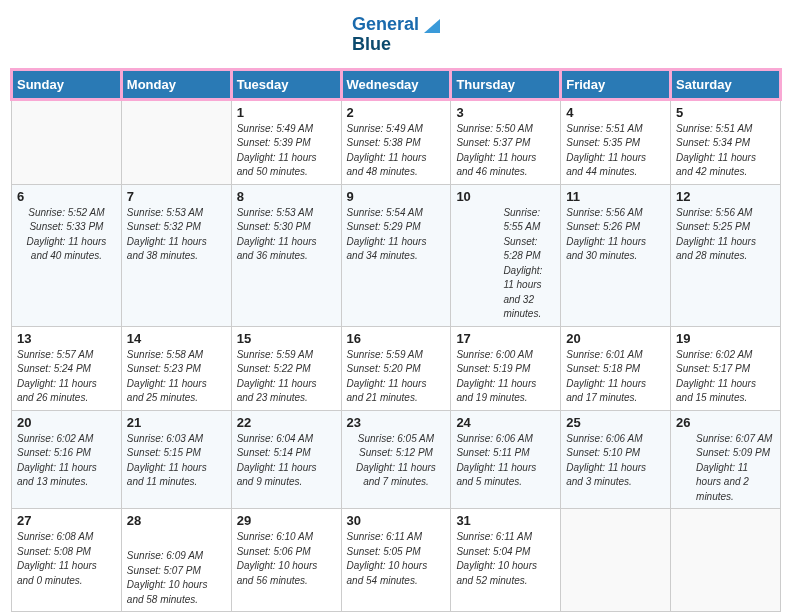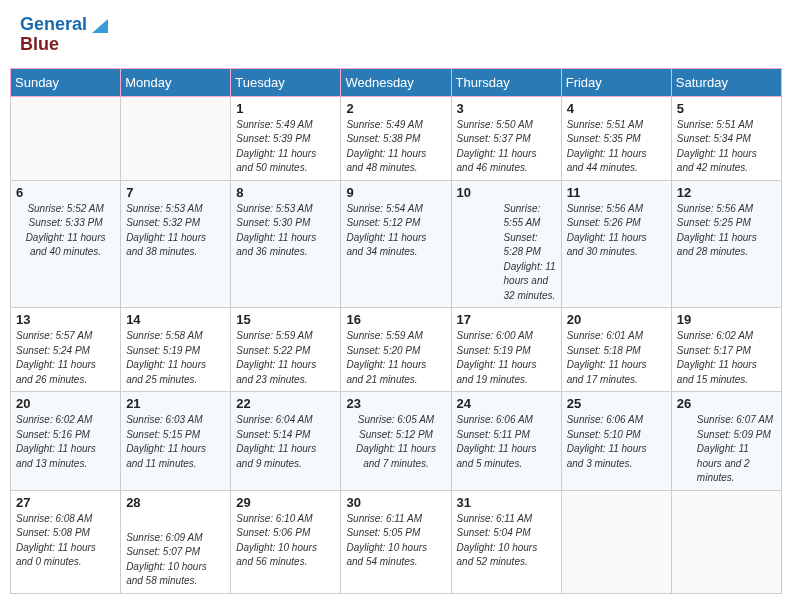--- a/index.html
+++ b/index.html
@@ -5,21 +5,21 @@
     * { box-sizing: border-box; margin: 0; padding: 0; }
     body {
       font-family: Arial, sans-serif;
       background: #fff;
       width: 792px;
       min-height: 612px;
       padding: 10px;
     }
     .header {
       display: flex;
-      justify-content: flex-start;
+      justify-content: center;
       align-items: flex-start;
       margin-bottom: 8px;
       padding: 5px 10px;
     }
     .logo {
       display: flex;
       align-items: center;
     }
     .logo-text {
       font-size: 18px;
@@ -47,22 +47,22 @@
       width: 100%;
       border-collapse: collapse;
       font-size: 11px;
     }
     .calendar th {
       background: #2a7ab5;
       color: #fff;
       padding: 6px 4px;
       text-align: left;
       font-size: 13px;
-      font-weight: normal;
-      border: 1px solid #f9a8d4;
+      font-weight: bold;
+      border: 3px solid #f9a8d4;
     }
     .calendar td {
       border: 1px solid #ccc;
       vertical-align: top;
       padding: 4px 5px;
       width: calc(100% / 7);
       min-height: 80px;
       background: #fff;
     }
     .calendar tr:nth-child(even) td {
@@ -90,21 +90,21 @@
 
 <div class="header">
   <div class="logo">
     <div style="display:flex;flex-direction:column;align-items:flex-start;">
       <div style="display:flex;align-items:center;">
         <span class="logo-text"><span>General</span></span>
         <svg width="18" height="18" viewBox="0 0 18 18" style="margin-left:3px;margin-top:-2px;">
           <polygon points="2,18 18,4 18,18" fill="#3a9ad9"></polygon>
         </svg>
       </div>
-      <span class="logo-text" style="color:#7f1d1d;font-weight:bold;font-size:18px;">Blue</span>
+      <span class="logo-text" style="color:#0c4a6e;font-weight:bold;font-size:18px;">Blue</span>
     </div>
   </div>
   <div class="title-block">
     <h1></h1>
     <h2></h2>
   </div>
 </div>
 
 <table class="calendar">
   <thead>
@@ -168,21 +168,21 @@
         </td>
         <td>
           <span class="day-num">8</span>
           <div class="day-info" style="white-space: pre-line;">Sunrise: 5:53 AM
 Sunset: 5:30 PM
 Daylight: 11 hours and 36 minutes.</div>
         </td>
         <td>
           <span class="day-num">9</span>
           <div class="day-info" style="white-space: pre-line;">Sunrise: 5:54 AM
-Sunset: 5:12 PM
+Sunset: 5:29 PM
 Daylight: 11 hours and 34 minutes.</div>
         </td>
         <td>
           <span class="day-num">10</span>
           <div class="day-info" style="white-space: pre-line; margin-left: 47px;">Sunrise: 5:55 AM
 Sunset: 5:28 PM
 Daylight: 11 hours and 32 minutes.</div>
         </td>
         <td>
           <span class="day-num">11</span>
@@ -200,21 +200,21 @@
       <tr>
         <td>
           <span class="day-num">13</span>
           <div class="day-info" style="white-space: pre-line;">Sunrise: 5:57 AM
 Sunset: 5:24 PM
 Daylight: 11 hours and 26 minutes.</div>
         </td>
         <td>
           <span class="day-num">14</span>
           <div class="day-info" style="white-space: pre-line;">Sunrise: 5:58 AM
-Sunset: 5:19 PM
+Sunset: 5:23 PM
 Daylight: 11 hours and 25 minutes.</div>
         </td>
         <td>
           <span class="day-num">15</span>
           <div class="day-info" style="white-space: pre-line;">Sunrise: 5:59 AM
 Sunset: 5:22 PM
 Daylight: 11 hours and 23 minutes.</div>
         </td>
         <td>
           <span class="day-num">16</span>

